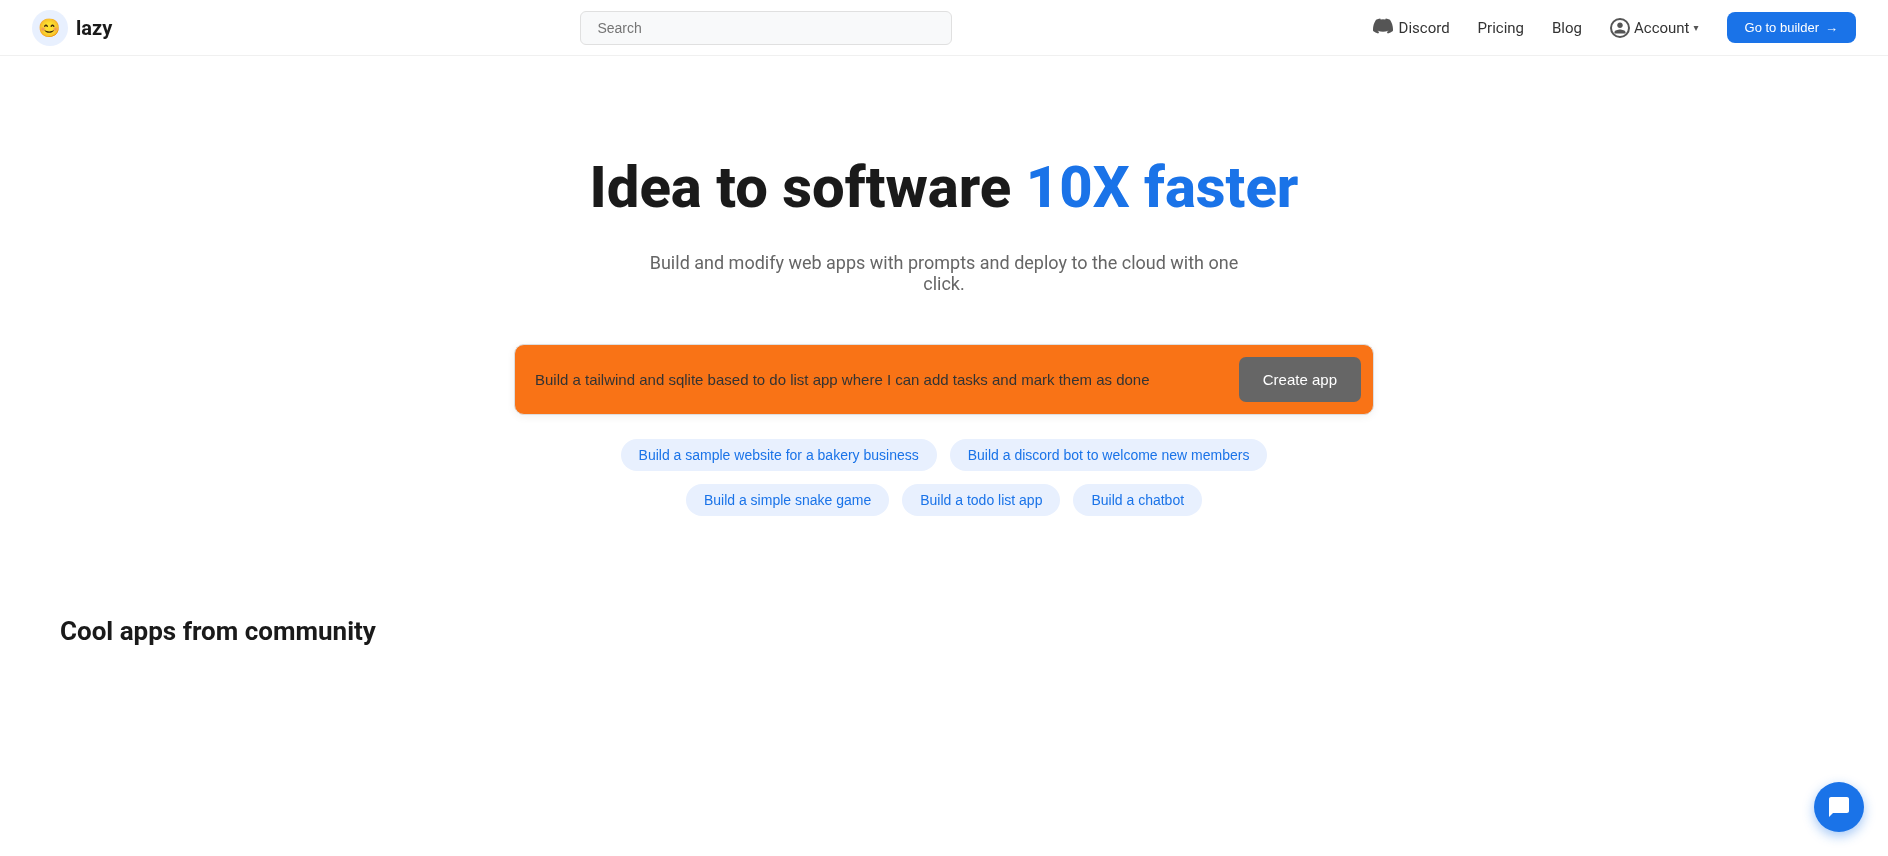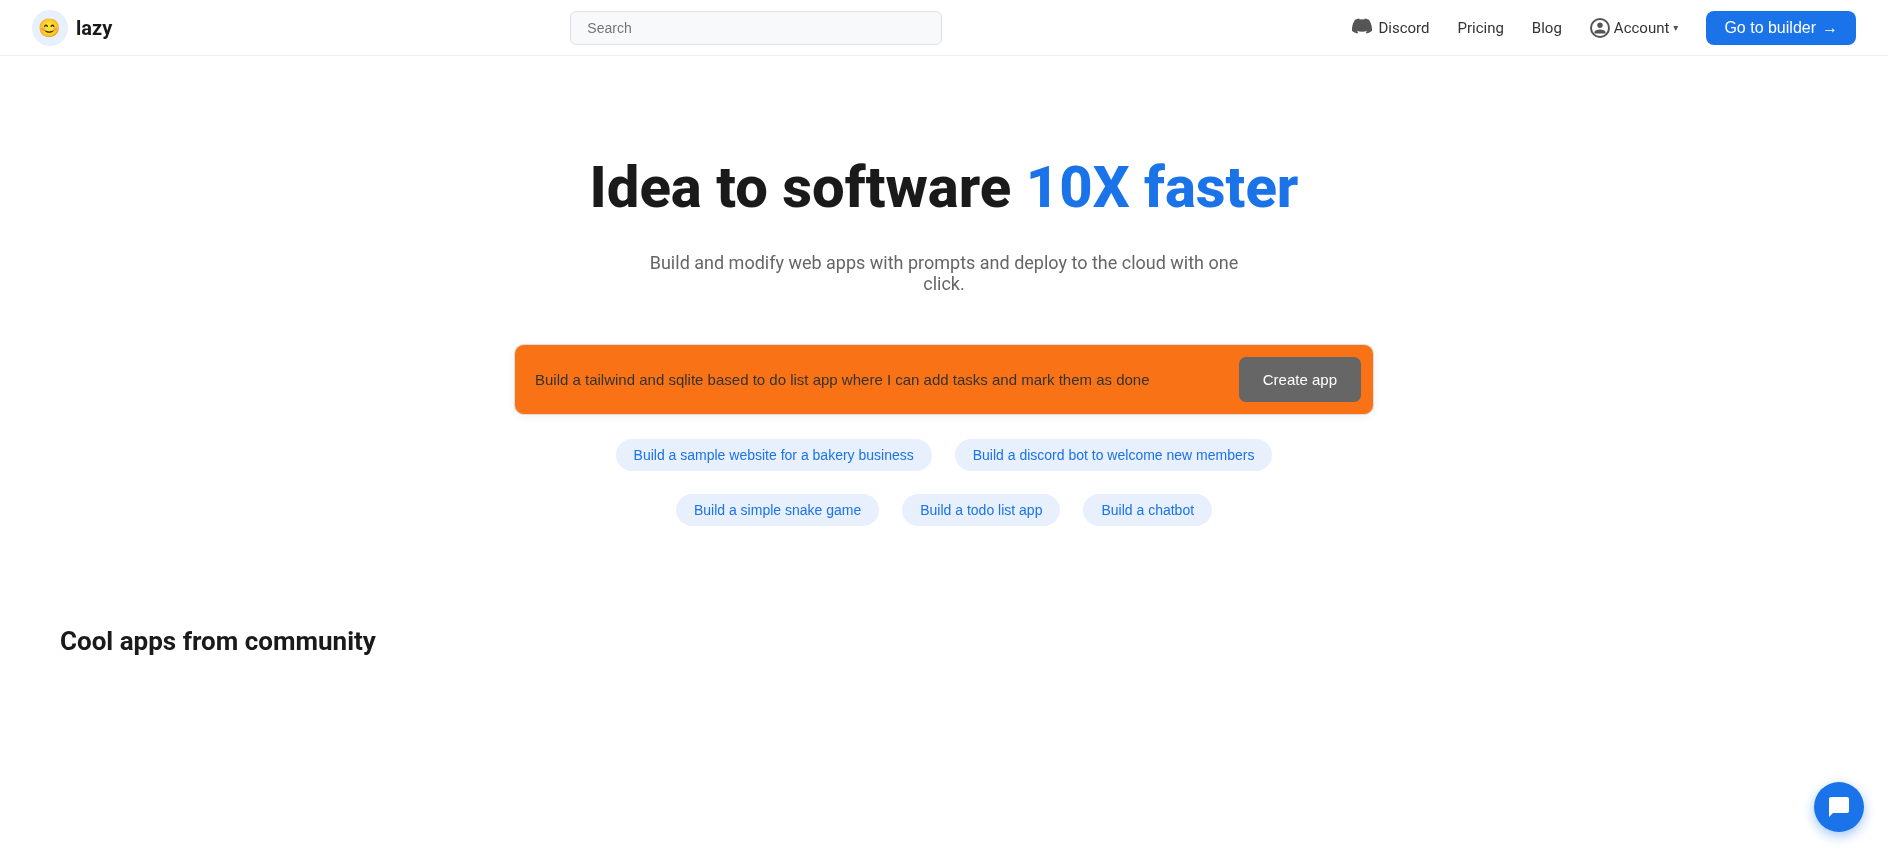--- a/index.html
+++ b/index.html
@@ -108,21 +108,21 @@
       font-size: 10px;
       color: #555;
     }
 
     .go-to-builder-btn {
       background: #1a73e8;
       color: #ffffff;
       border: none;
       border-radius: 8px;
       padding: 8px 18px;
-      font-size: 16px;
+      font-size: 13px;
       font-weight: 500;
       cursor: pointer;
       display: flex;
       align-items: center;
       gap: 6px;
       text-decoration: none;
     }
 
     
     .hero {
@@ -188,21 +188,21 @@
       cursor: pointer;
       white-space: nowrap;
       margin: 12px;
       border-radius: 7px;
     }
 
     
     .suggestions {
       display: flex;
       flex-wrap: wrap;
-      gap: 23px;
+      gap: 13px;
       justify-content: center;
       max-width: 860px;
     }
 
     .pill {
       background: #e8f0fe;
       color: #1a73e8;
       border: none;
       border-radius: 999px;
       padding: 8px 18px;

